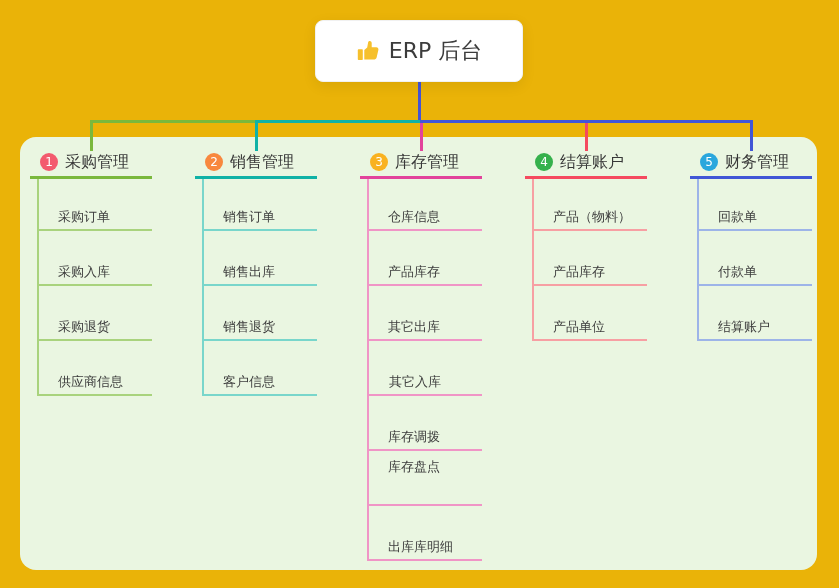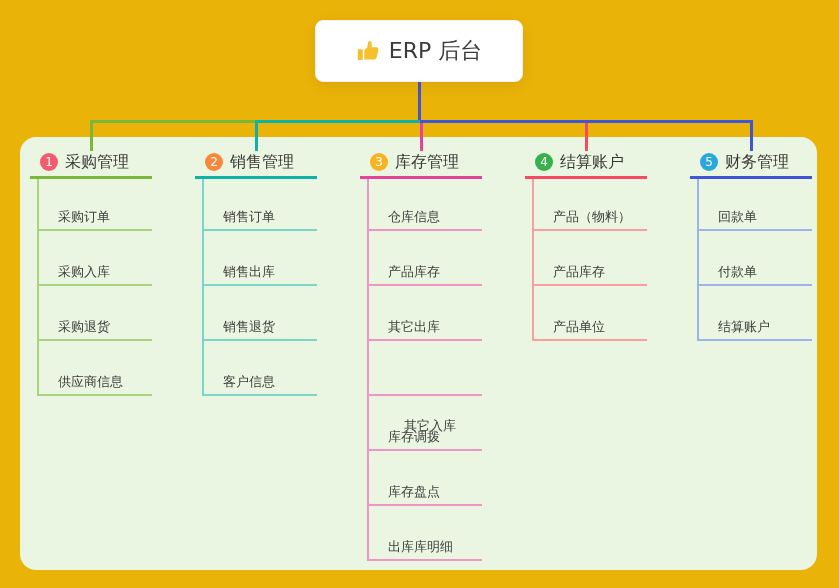--- a/index.html
+++ b/index.html
@@ -100,25 +100,25 @@
         <span>库存管理</span>
       </div>
       <div class="line" style="left: 360px; top: 176px; width: 122px; height: 3px; background: rgb(226, 67, 155);"></div>
       <div class="line" style="left: 367px; top: 179px; width: 2px; height: 382px; background: rgb(240, 149, 198);"></div>
       <div class="child-label" style="left: 388px; top: 208px;">仓库信息</div>
       <div class="line" style="left: 367px; top: 229px; width: 115px; height: 2px; background: rgb(240, 149, 198);"></div>
       <div class="child-label" style="left: 388px; top: 263px;">产品库存</div>
       <div class="line" style="left: 367px; top: 284px; width: 115px; height: 2px; background: rgb(240, 149, 198);"></div>
       <div class="child-label" style="left: 388px; top: 318px;">其它出库</div>
       <div class="line" style="left: 367px; top: 339px; width: 115px; height: 2px; background: rgb(240, 149, 198);"></div>
-      <div class="child-label" style="left: 404px; top: 373px; margin-top: 44px;">其它入库</div>
+      <div class="child-label" style="left: 389px; top: 373px;">其它入库</div>
       <div class="line" style="left: 367px; top: 394px; width: 115px; height: 2px; background: rgb(240, 149, 198);"></div>
       <div class="child-label" style="left: 388px; top: 428px;">库存调拨</div>
       <div class="line" style="left: 367px; top: 449px; width: 115px; height: 2px; background: rgb(240, 149, 198);"></div>
-      <div class="child-label" style="left: 388px; top: 483px;">库存盘点</div>
+      <div class="child-label" style="left: 388px; top: 458px;">库存盘点</div>
       <div class="line" style="left: 367px; top: 504px; width: 115px; height: 2px; background: rgb(240, 149, 198);"></div>
       <div class="child-label" style="left: 388px; top: 538px;">出库库明细</div>
       <div class="line" style="left: 367px; top: 559px; width: 115px; height: 2px; background: rgb(240, 149, 198);"></div>
       <div class="branch-label" style="left: 525px; top: 148px; width: 122px;">
         <span class="badge" style="background: rgb(54, 177, 76);">4</span>
         <span>结算账户</span>
       </div>
       <div class="line" style="left: 525px; top: 176px; width: 122px; height: 3px; background: rgb(245, 74, 95);"></div>
       <div class="line" style="left: 532px; top: 179px; width: 2px; height: 162px; background: rgb(247, 159, 163);"></div>
       <div class="child-label" style="left: 553px; top: 208px; text-align: center;">产品（物料）</div>

